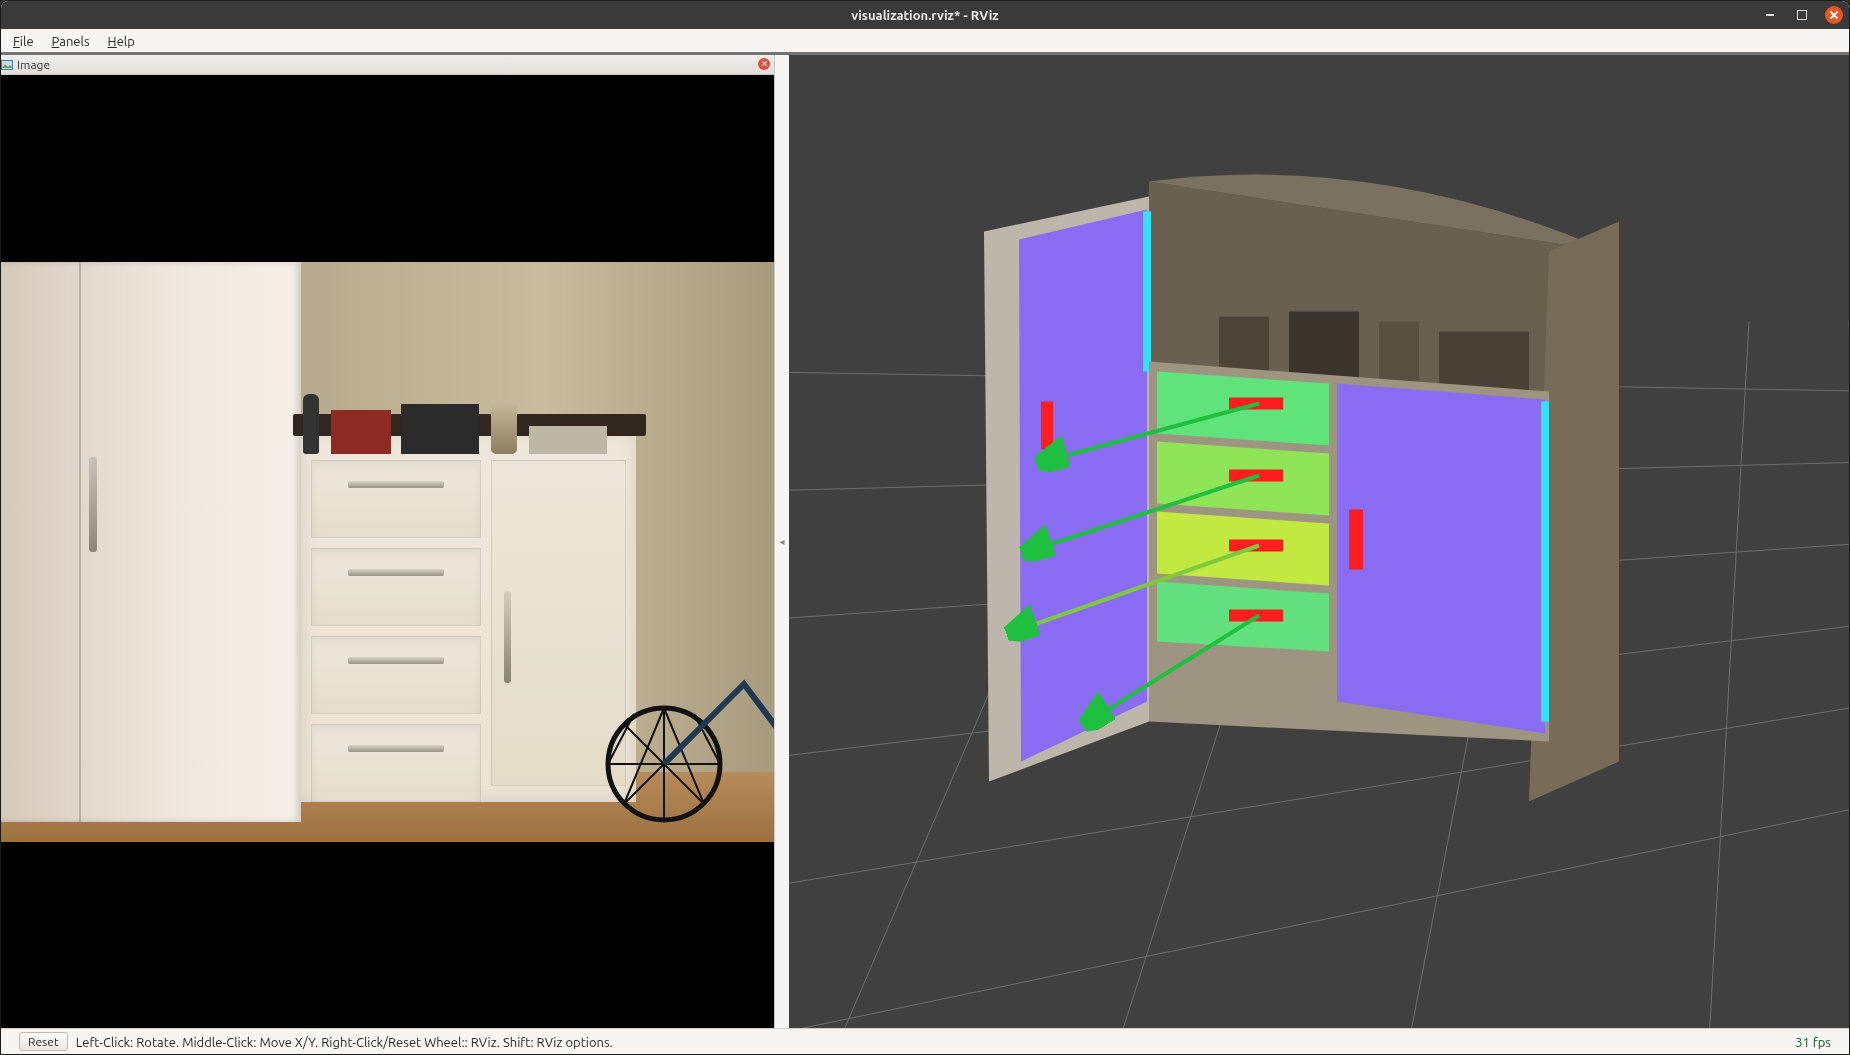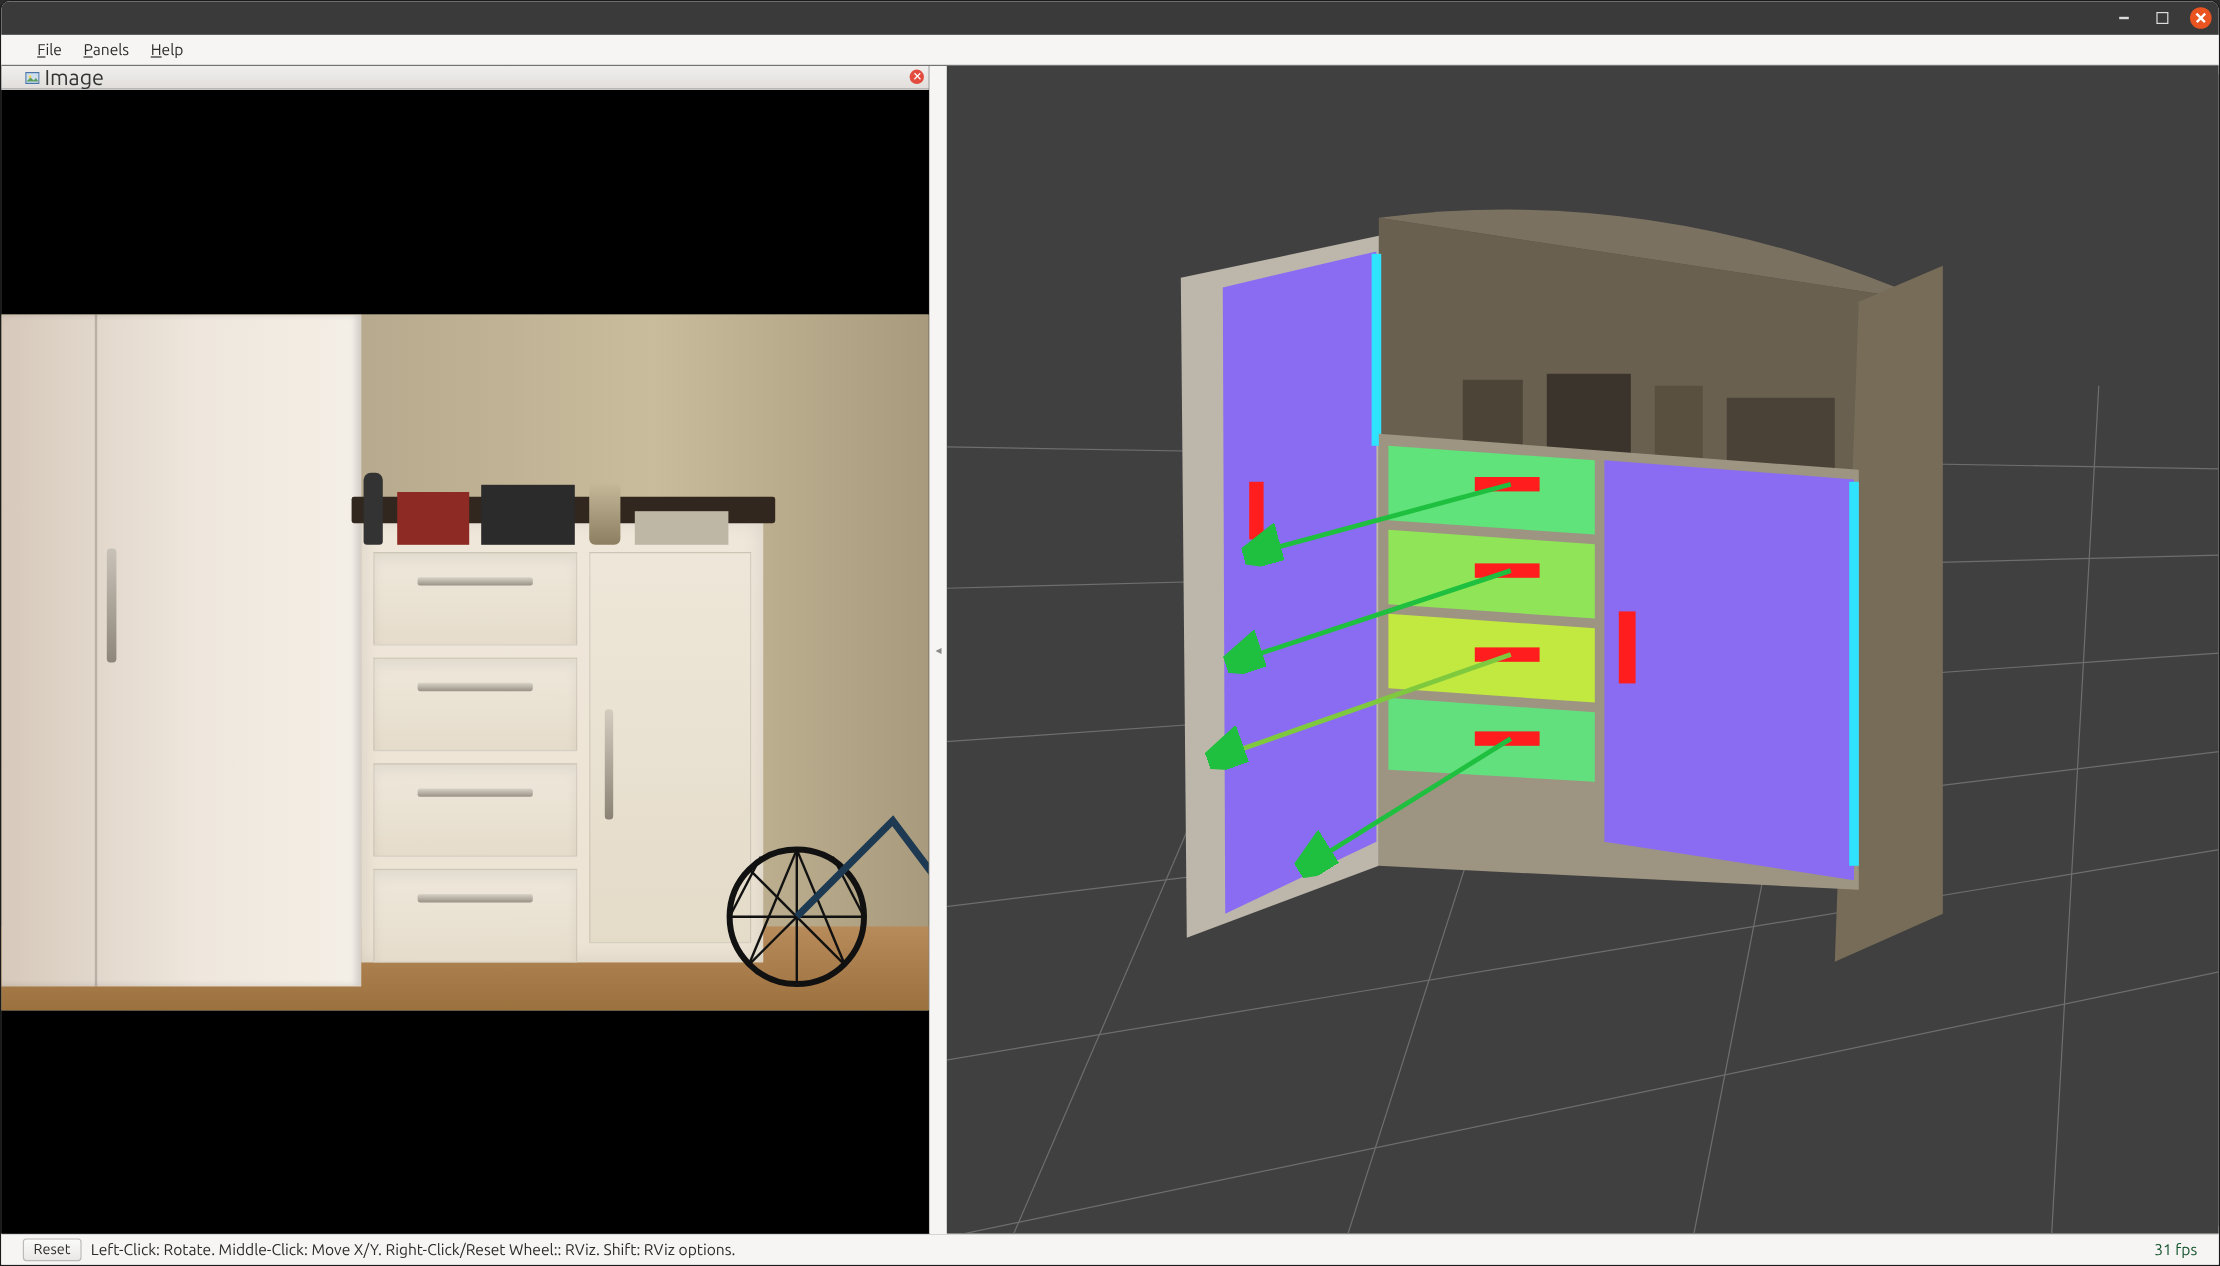--- a/index.html
+++ b/index.html
@@ -14,30 +14,30 @@
   .winbtn { width: 18px; height: 18px; border-radius: 50%; display: flex; align-items: center; justify-content: center; }
   .winbtn.min::before { content:""; width:8px; height:1.5px; background:#ddd; }
   .winbtn.max::before { content:""; width:8px; height:8px; border:1.5px solid #ddd; }
   .winbtn.close { background:#e95420; }
   .winbtn.close::before, .winbtn.close::after { content:""; position:absolute; width:10px; height:1.6px; background:#fff; }
   .winbtn.close::before { transform: rotate(45deg); }
   .winbtn.close::after  { transform: rotate(-45deg); }
   .winbtn.close { position: relative; }
   
   
-  .menubar { height: 26px; background: #f6f5f4; border-bottom: 1px solid #737373; display:flex; align-items:center; padding: 0 22px; gap: 2px; }
+  .menubar { height: 26px; background: #f6f5f4; border-bottom: 3px solid #737373; display:flex; align-items:center; padding: 0 4px; gap: 2px; }
   .menu-item { padding: 3px 8px; font-size: 13px; color:#2b2b2b; cursor: default; }
   .menu-item .ul { text-decoration: underline; }
   
   
   .main-area { flex: 1; display: flex; background:#f6f5f4; position:relative; }
   
   
   .left-panel { width: 774px; display:flex; flex-direction:column; background:#000; border-right:1px solid #c9c7c5; }
-  .left-panel-header { height: 20px; background: linear-gradient(#f0efee,#e1dedb); border-bottom:1px solid #c9c7c5; display:flex; align-items:center; font-size:18px; color:#333; padding:0 20px; position:relative; }
+  .left-panel-header { height: 20px; background: linear-gradient(#f0efee,#e1dedb); border-bottom:1px solid #c9c7c5; display:flex; align-items:center; font-size:12px; color:#333; padding:0 0; position:relative; }
   .left-panel-header .icon { width:12px; height:12px; margin-right:4px; display:inline-flex; align-items:center; justify-content:center; }
   .left-panel-header .icon svg { width:12px;height:12px; }
   .left-panel-header .close { position:absolute; right:4px; top:3px; width:12px; height:12px; border-radius:50%; background:#e24b3e; display:flex; align-items:center; justify-content:center;}
   .left-panel-header .close::before,.left-panel-header .close::after{ content:""; position:absolute; width:7px; height:1.2px; background:#fff;}
   .left-panel-header .close::before{ transform:rotate(45deg);} .left-panel-header .close::after{ transform:rotate(-45deg);}
   .left-image-wrap { flex:1; background:#000; display:flex; align-items:center; justify-content:center; overflow:hidden; }
   .camera-scene { width:100%; height:580px; position:relative; overflow:hidden; background:#b0a07e; }
   
   
   .wall { position:absolute; inset:0; background: linear-gradient(90deg,#7e7766 0%, #b7a98d 38%, #c9bc9c 70%, #a89a7c 100%); }
@@ -75,20 +75,21 @@
   .reset-btn { padding:2px 8px; background:linear-gradient(#fafafa,#e9e8e6); border:1px solid #bdbbb8; border-radius:3px; margin-right:8px; font-size:12px; cursor:default;}
   .status-text b { font-weight:400; }
   .fps { margin-left:auto; color:#14532d; }
 </style>
 </head>
 <body>
 
 <div class="window">
 
   <div class="titlebar">
+    <div class="titlebar-title">visualization.rviz* - RViz</div>
     <div class="titlebar-controls">
       <div class="winbtn min"></div>
       <div class="winbtn max"></div>
       <div class="winbtn close"></div>
     </div>
   </div>
 
   <div class="menubar">
     <div class="menu-item"><span class="ul">F</span><span>ile</span></div>
     <div class="menu-item"><span class="ul">P</span><span>anels</span></div>

